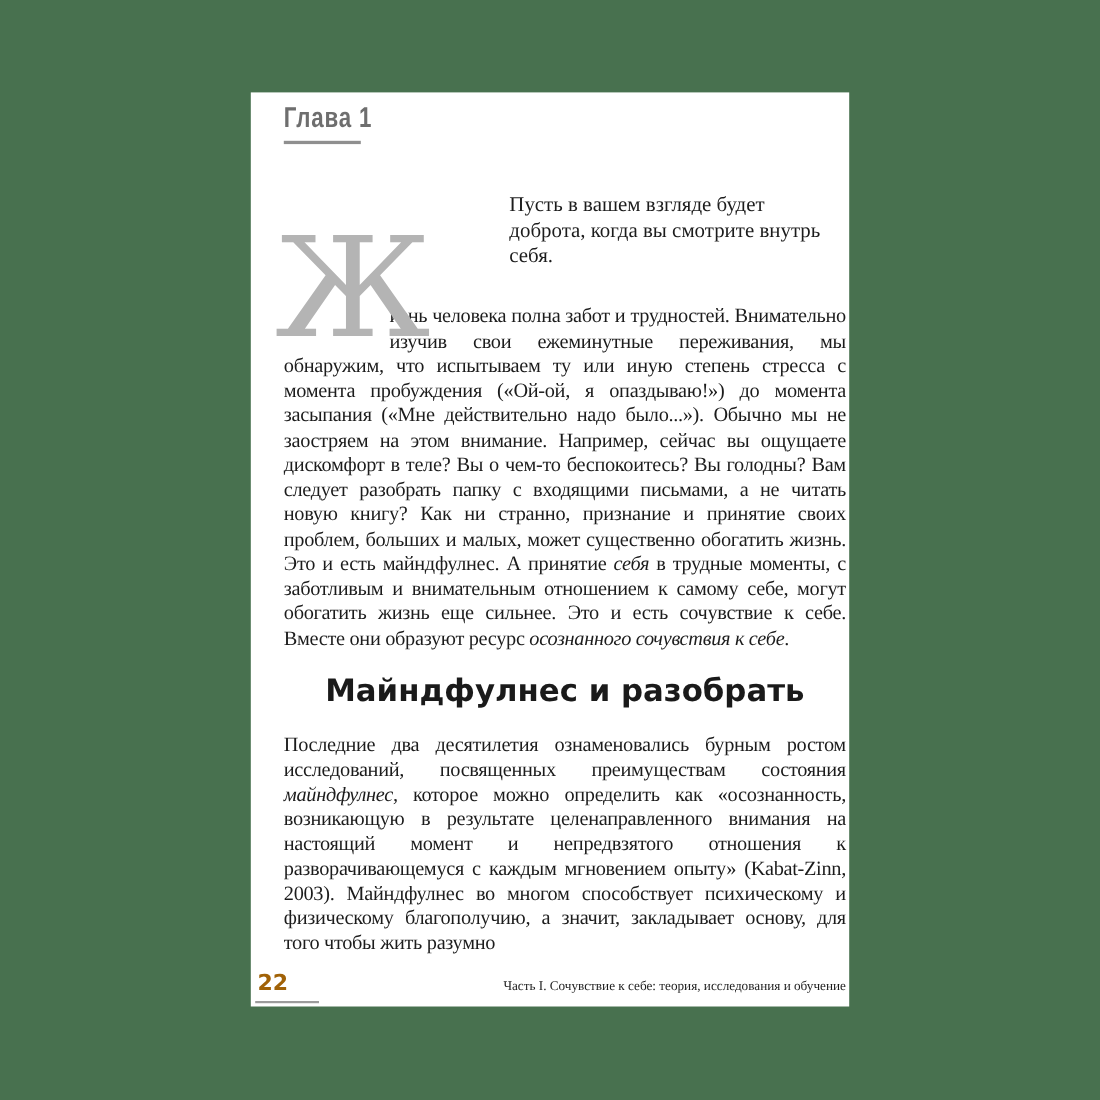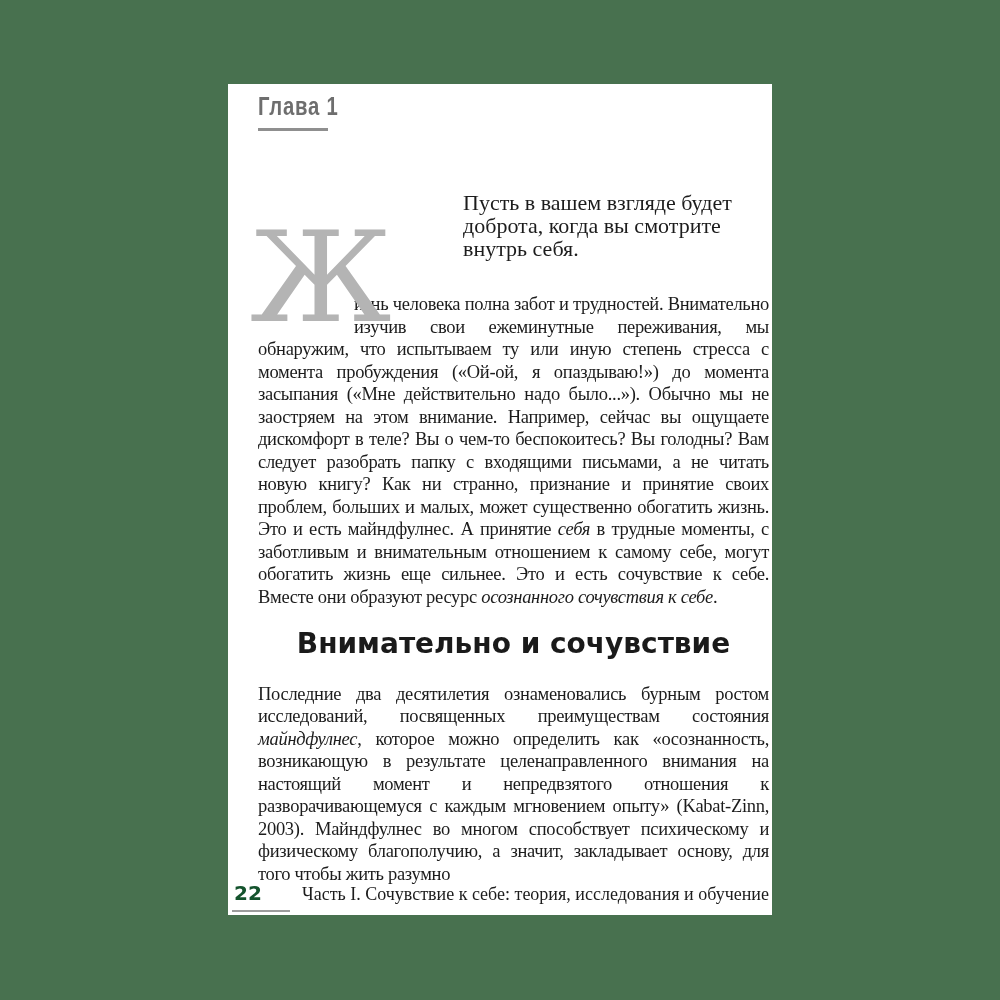--- a/index.html
+++ b/index.html
@@ -35,23 +35,23 @@
   .title{margin-top:28px;color:#151515;}
   .title-line{
     font-family:"Liberation Sans", sans-serif;
     font-weight:700;font-size:38px;line-height:44px;
     letter-spacing:1.5px;
     transform:scaleX(0.72);transform-origin:left top;
     white-space:nowrap;
   }
   
   .epigraph{
-    margin-top:60px;margin-left:auto;
+    margin-top:44px;margin-left:auto;
     width:306px;
-    font-size:22px;line-height:23px;
+    font-size:19px;line-height:23px;
     text-align:left;
   }
   .epigraph-attribution{
     margin-top:2px;text-align:right;font-weight:700;
   }
   
   .intro{
     margin-top:33px;position:relative;
     font-size:18.5px;line-height:22.5px;letter-spacing:-0.3px;
     text-align:justify;
@@ -77,24 +77,24 @@
     font-size:18.5px;line-height:22.5px;letter-spacing:-0.3px;
     text-align:justify;
   }
   
   .footer{
     position:absolute;left:6px;right:3px;bottom:10px;
     display:flex;justify-content:space-between;align-items:baseline;
   }
   .page-number{
     font-family:"DejaVu Sans", sans-serif;
-    font-weight:700;font-size:20px;color:#14532d;
+    font-weight:700;font-size:20px;color:#a16207;
   }
   .running-title{
-    font-size:18px;color:#1c1c1c;
+    font-size:12px;color:#1c1c1c;
   }
   .footer-rule{
     position:absolute;left:-2px;bottom:-7px;
     width:58px;height:2px;background:#9c9c9c;
   }
 </style>
 </head>
 <body>
 
 <div class="page">
@@ -108,21 +108,21 @@
   <div class="epigraph">
     <div class="epigraph-text">Пусть в вашем взгляде будет доброта, когда вы смотрите внутрь себя.</div>
   </div>
 
   <p class="intro">
     <span class="dropcap">Ж</span>
     <span class="dropcap-spacer"></span>
     <span>изнь человека полна забот и трудностей. Внимательно изучив свои ежеминутные переживания, мы обнаружим, что испытываем ту или иную степень стресса с момента пробуждения («Ой-ой, я опаздываю!») до момента засыпания («Мне действительно надо было...»). Обычно мы не заостряем на этом внимание. Например, сейчас вы ощущаете дискомфорт в теле? Вы о чем-то беспокоитесь? Вы голодны? Вам следует разобрать папку с входящими письмами, а не читать новую книгу? Как ни странно, признание и принятие своих проблем, больших и малых, может существенно обогатить жизнь. Это и есть майндфулнес. А принятие </span><span class="italic">себя</span><span> в трудные моменты, с заботливым и внимательным отношением к самому себе, могут обогатить жизнь еще сильнее. Это и есть сочувствие к себе. Вместе они образуют ресурс </span><span class="italic">осознанного сочувствия к себе</span><span>.</span>
   </p>
 
-  <h2 class="section-heading">Внимательно и сочувствие</h2>
+  <h2 class="section-heading">Майндфулнес и разобрать</h2>
 
   <p class="section-paragraph">
     <span>Последние два десятилетия ознаменовались бурным ростом исследований, посвященных преимуществам состояния </span><span class="italic">майндфулнес</span><span>, которое можно определить как «осознанность, возникающую в результате целенаправленного внимания на настоящий момент и непредвзятого отношения к разворачивающемуся с каждым мгновением опыту» (Kabat-Zinn, 2003). Майндфулнес во многом способствует психическому и физическому благополучию, а значит, закладывает основу, для того чтобы жить разумно</span>
   </p>
 
   <div class="footer">
     <span class="page-number">22</span>
     <span class="running-title">Часть I. Сочувствие к себе: теория, исследования и обучение</span>
     <span class="footer-rule"></span>
   </div>

